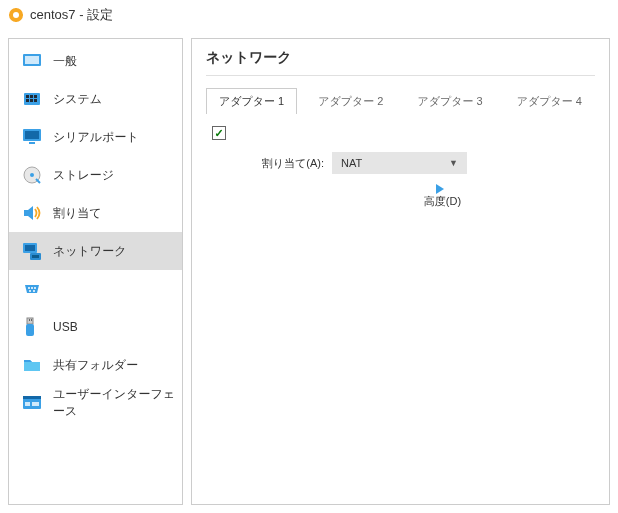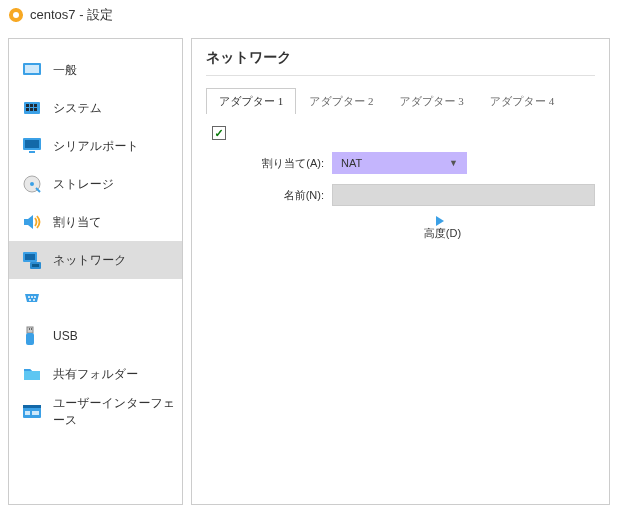--- a/index.html
+++ b/index.html
@@ -1,36 +1,36 @@
 <!DOCTYPE html>
 <html><head>
 <meta charset="utf-8">
 <style>
 * { box-sizing: border-box; margin: 0; padding: 0; }
 body { font-family: "Meiryo UI", "MS PGothic", sans-serif; font-size: 12px; background: #fff; color: #333; width: 618px; height: 513px; overflow: hidden; }
 .titlebar { display: flex; align-items: center; height: 30px; padding: 0 8px; }
 .titlebar .icon { width: 16px; height: 16px; margin-right: 6px; }
 .titlebar .title { font-size: 13px; text-align: center; }
 .content { display: flex; padding: 8px; gap: 8px; height: calc(513px - 30px); }
-.sidebar { width: 175px; border: 1px solid #ccc; background: #fff; padding-top: 12px; }
+.sidebar { width: 175px; border: 1px solid #ccc; background: #fff; padding-top: 3px; }
 .side-item { display: flex; align-items: center; height: 38px; padding-left: 12px; cursor: pointer; }
 .side-item.selected { background: #ddd; }
 .side-item .icon { width: 22px; height: 22px; margin-right: 10px; }
 .side-item .label { font-size: 12px; }
 .main { flex: 1; border: 1px solid #ccc; background: #fff; padding: 10px 14px 10px 14px; display: flex; flex-direction: column; }
 .main-title { font-size: 14px; font-weight: bold; padding-bottom: 8px; border-bottom: 1px solid #e0e0e0; margin-bottom: 12px; }
-.tabs { display: flex; gap: 0; margin-bottom: 12px; font-family: Liberation Serif, serif; }
+.tabs { display: flex; gap: 8px; margin-bottom: 12px; }
 .tab { padding: 5px 12px; font-size: 11px; border: 1px solid #ccc; border-bottom: none; background: #f5f5f5; cursor: pointer; }
 .tab.active { background: #fff; }
 .tab:not(.active) { border-color: transparent; background: transparent; color: #666; }
 .checkbox-row { display: flex; align-items: center; margin-left: 6px; margin-bottom: 12px; }
 .checkbox-row .cb { width: 14px; height: 14px; border: 1px solid #666; margin-right: 6px; display: flex; align-items: center; justify-content: center; font-size: 11px; color: #0a7a0a; font-weight: bold; }
 .form-row { display: flex; align-items: center; margin-bottom: 10px; }
 .form-row .lbl { width: 82px; text-align: right; margin-right: 8px; font-size: 11px; }
-.form-row .dropdown { width: 135px; height: 22px; border: 1px solid transparent; background: #c4b5fd; display: flex; align-items: center; padding: 0 8px; justify-content: space-between; cursor: pointer; }
+.form-row .dropdown { width: 135px; height: 22px; border: 1px solid transparent; background: #e5e5e5; display: flex; align-items: center; padding: 0 8px; justify-content: space-between; cursor: pointer; }
 .form-row .dropdown .dd-label { font-size: 11px; }
 .form-row .dropdown .caret { font-size: 9px; color: #555; }
 .form-row .textinput { flex: 1; height: 22px; background: #d9d9d9; border: 1px solid #ccc; }
 .expander { display: flex; align-items: center; margin-left: 48px; margin-top: 4px; cursor: pointer; flex-direction: column; }
 .expander .tri { width: 0; height: 0; border-top: 5px solid transparent; border-bottom: 5px solid transparent; border-left: 8px solid #3ba0e6; margin-right: 6px; }
 .expander .lbl { font-size: 11px; }
 svg { display: block; }
 </style>
 </head>
 <body>
@@ -190,24 +190,20 @@
 
     <div style="margin-left:36px;">
       <div class="form-row">
         <span class="lbl">割り当て(A):</span>
         <div class="dropdown">
           <span class="dd-label">NAT</span>
           <span class="caret">▼</span>
         </div>
       </div>
 
-      <div class="form-row">
-        <span class="lbl">名前(N):</span>
-        <div class="textinput" value=""></div>
-      </div>
 
       <div class="expander">
         <span class="tri"></span>
         <span class="lbl">高度(D)</span>
       </div>
     </div>
 
   </div>
 
 </div>

